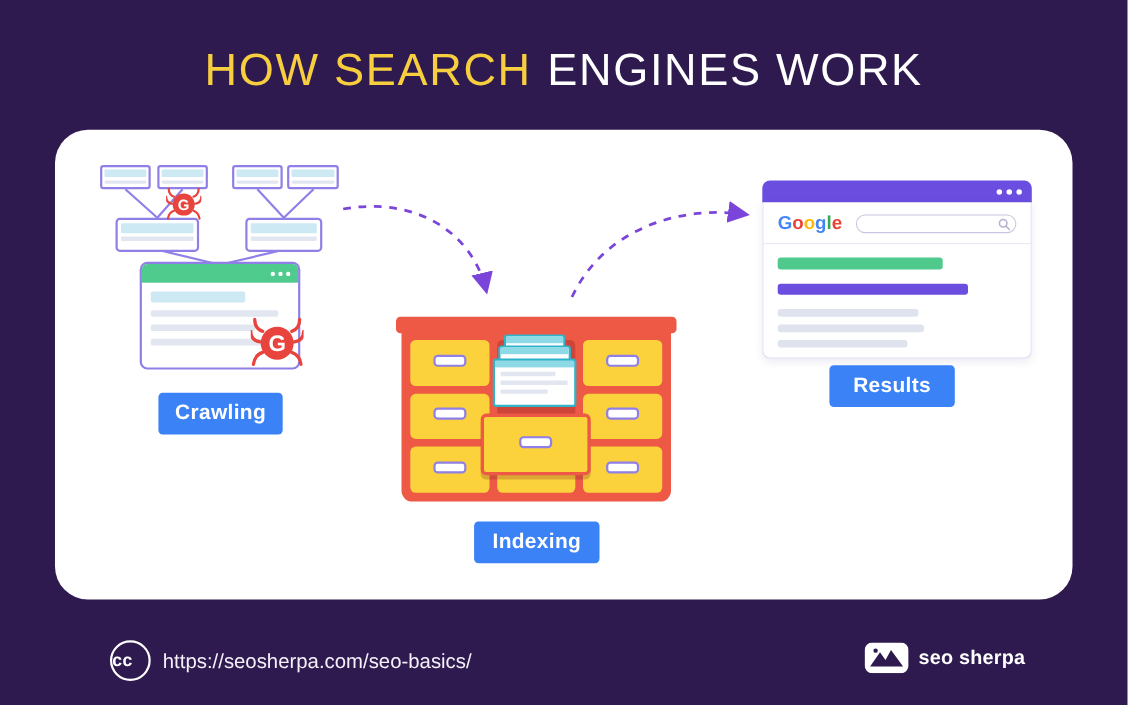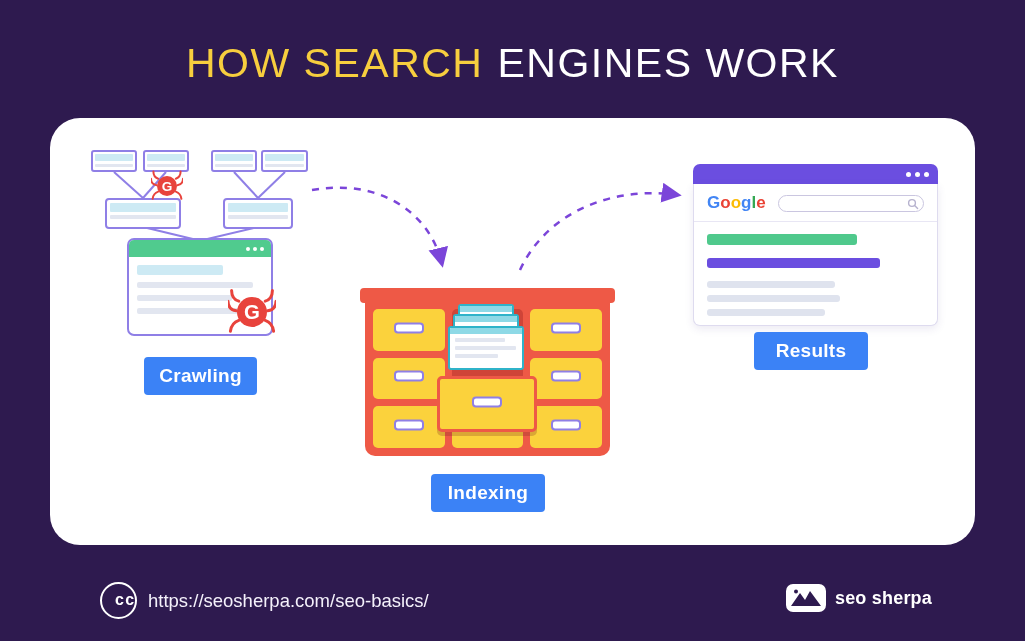--- a/index.html
+++ b/index.html
@@ -91,22 +91,22 @@
   .btn-crawling { left:94px;  top:239px; width:113px; height:38px; }
   .btn-indexing { left:381px; top:356px; width:114px; height:38px; }
   .btn-results  { left:704px; top:214px; width:114px; height:38px; }
 
   
   .arrows { position:absolute; inset:0; pointer-events:none; }
 
   
   .cc-badge { position:absolute; left:100px; top:582px; width:37px; height:37px;
     border:2.5px solid #fff; border-radius:50%; color:#fff;
-    display:flex; align-items:center; justify-content:flex-end;
-    font-weight:bold; font-size:16px; letter-spacing:.5px;font-family:Liberation Mono, monospace; }
+    display:flex; align-items:center; justify-content:flex-start;
+    font-weight:bold; font-size:16px; letter-spacing:.5px; }
   .footer-url { position:absolute; left:148px; top:590px; color:#F4F1FB; font-size:18.5px; }
   .brand { position:absolute; right:93px; top:584px; display:flex; align-items:center; gap:9px; }
   .brand-text { color:#fff; font-weight:800; font-size:18px; letter-spacing:.2px; }
 </style>
 </head>
 <body>
 
 <div class="page">
 
   <div class="page-title">

